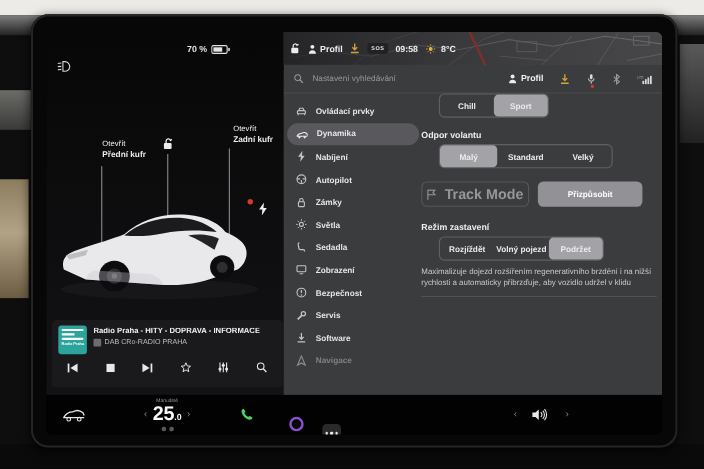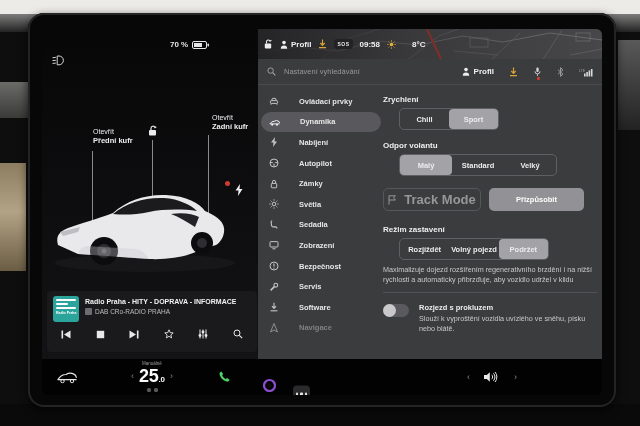--- a/index.html
+++ b/index.html
@@ -45,21 +45,21 @@
   .sheet{position:absolute;left:0;top:30px;width:344px;height:300px;background:#3b3c3e;border-radius:5px 5px 0 0;}
   .search-row{position:absolute;left:0;top:0;width:344px;height:26px;border-bottom:1px solid #4a4a4d;display:flex;align-items:center;padding:0 9px;box-sizing:border-box;gap:6px;}
   .search-input{background:transparent;border:none;outline:none;color:#ddd;font-size:7.5px;width:140px;font-family:"Liberation Sans",sans-serif;}
   .search-input::placeholder{color:#98989b;}
   .search-right{margin-left:auto;display:flex;align-items:center;gap:15px;}
   .search-profile{display:flex;align-items:center;gap:4px;color:#f0f0f2;font-size:8px;font-weight:bold;}
   .mic-wrap{position:relative;}
   .mic-dot{position:absolute;left:4px;bottom:-3px;width:2.5px;height:2.5px;border-radius:50%;background:#d03a30;}
   
   .side-nav{position:absolute;left:3px;top:32px;width:120px;}
-  .side-item{height:20.6px;display:flex;align-items:center;gap:20px;padding-left:8px;border-radius:10px;color:#e6e6e8;font-size:7.5px;font-weight:bold;box-sizing:border-box;}
+  .side-item{height:20.6px;display:flex;align-items:center;gap:8px;padding-left:8px;border-radius:10px;color:#e6e6e8;font-size:7.5px;font-weight:bold;box-sizing:border-box;}
   .side-item.sel{background:#59595d;}
   .side-item.dim{color:#808184;}
   
   .content{position:absolute;left:125px;top:26px;width:214px;}
   .sec-label{font-size:8px;font-weight:bold;color:#ededef;margin-bottom:4px;}
   .seg{display:flex;border:1px solid #606064;border-radius:5px;height:22px;box-sizing:border-box;margin-left:16px;}
   .seg .opt{flex:1;display:flex;align-items:center;justify-content:center;font-size:7.5px;font-weight:bold;color:#ececee;}
   .seg .opt.sel{background:#a3a3a7;border-radius:4px;}
   .track-row{position:relative;height:23px;margin-top:12px;}
   .track-left{position:absolute;left:0;top:0;width:98px;height:23px;border:1px solid #57575b;border-radius:5px;display:flex;align-items:center;justify-content:center;gap:7px;color:#97979a;font-size:13px;font-weight:bold;box-sizing:border-box;}
@@ -244,21 +244,21 @@
         <span>Profil</span>
       </span>
       <span>
             <svg width="9" height="10" viewBox="0 0 9 10">
               <path d="M4.5 0.5 V6 M2.3 4 L4.5 6.3 6.7 4" stroke="#d7a43a" stroke-width="1.2" fill="none"></path>
               <path d="M1 8.7 h7" stroke="#d7a43a" stroke-width="1.2"></path>
             </svg>
           </span>
       <span class="sos-badge">SOS</span>
       <span>09:58</span>
-      <span style="display:flex;align-items:center;gap:16px;">
+      <span style="display:flex;align-items:center;gap:5px;">
         <svg width="9" height="9" viewBox="0 0 10 10">
               <circle cx="5" cy="5" r="2" fill="#e3b33c"></circle>
               <path d="M5 0.3 v1.5 M5 8.2 v1.5 M0.3 5 h1.5 M8.2 5 h1.5 M1.7 1.7 l1 1 M7.3 7.3 l1 1 M8.3 1.7 l-1 1 M2.7 7.3 l-1 1" stroke="#e3b33c" stroke-width="0.9"></path>
             </svg>
         <span>8°C</span>
       </span>
     </div>
 
     <div class="sheet">
 
@@ -387,21 +387,20 @@
         </div>
         <div class="side-item dim">
           <svg width="10" height="10" viewBox="0 0 10 10">
                 <polygon points="5,0.5 8.5,9 5,7 1.5,9" fill="none" stroke="#8d8e91" stroke-width="1"></polygon>
               </svg>
           <span>Navigace</span>
         </div>
       </div>
 
       <div class="content">
-        <div class="sec-label" style="margin-top:10px;">Zrychlení</div>
         <div class="seg" style="width:100px;">
           <div class="opt">Chill</div>
           <div class="opt sel">Sport</div>
         </div>
 
         <div class="sec-label" style="margin-top:11px;">Odpor volantu</div>
         <div class="seg" style="width:158px;">
           <div class="opt sel">Malý</div>
           <div class="opt">Standard</div>
           <div class="opt">Velký</div>
@@ -420,29 +419,20 @@
         <div class="sec-label" style="margin-top:14px;">Režim zastavení</div>
         <div class="seg" style="width:150px;">
           <div class="opt">Rozjíždět</div>
           <div class="opt">Volný pojezd</div>
           <div class="opt sel">Podržet</div>
         </div>
         <div class="desc">Maximalizuje dojezd rozšířením regenerativního brzdění i na nižší rychlosti a automaticky přibrzďuje, aby vozidlo udržel v klidu</div>
 
         <div class="divider"></div>
 
-        <div class="toggle-row">
-          <div class="toggle">
-                <div class="knob"></div>
-              </div>
-          <div>
-            <div class="toggle-title">Rozjezd s prokluzem</div>
-            <div class="toggle-desc">Slouží k vyproštění vozidla uvízlého ve sněhu, písku nebo blátě.</div>
-          </div>
-        </div>
       </div>
     </div>
   </div>
 
   <div class="launcher">
     <span class="lch" style="left:14px;">
       <svg width="22" height="13" viewBox="0 0 22 13">
             <path d="M2 9 q3-5 8-5 q5-3 9.5 0.8 l1 2.5" stroke="#e8e8ea" stroke-width="1.2" fill="none"></path>
             <path d="M1.5 9.2 h19" stroke="#e8e8ea" stroke-width="1.2"></path>
             <circle cx="6.5" cy="10.6" r="1.7" fill="none" stroke="#e8e8ea" stroke-width="1"></circle>

